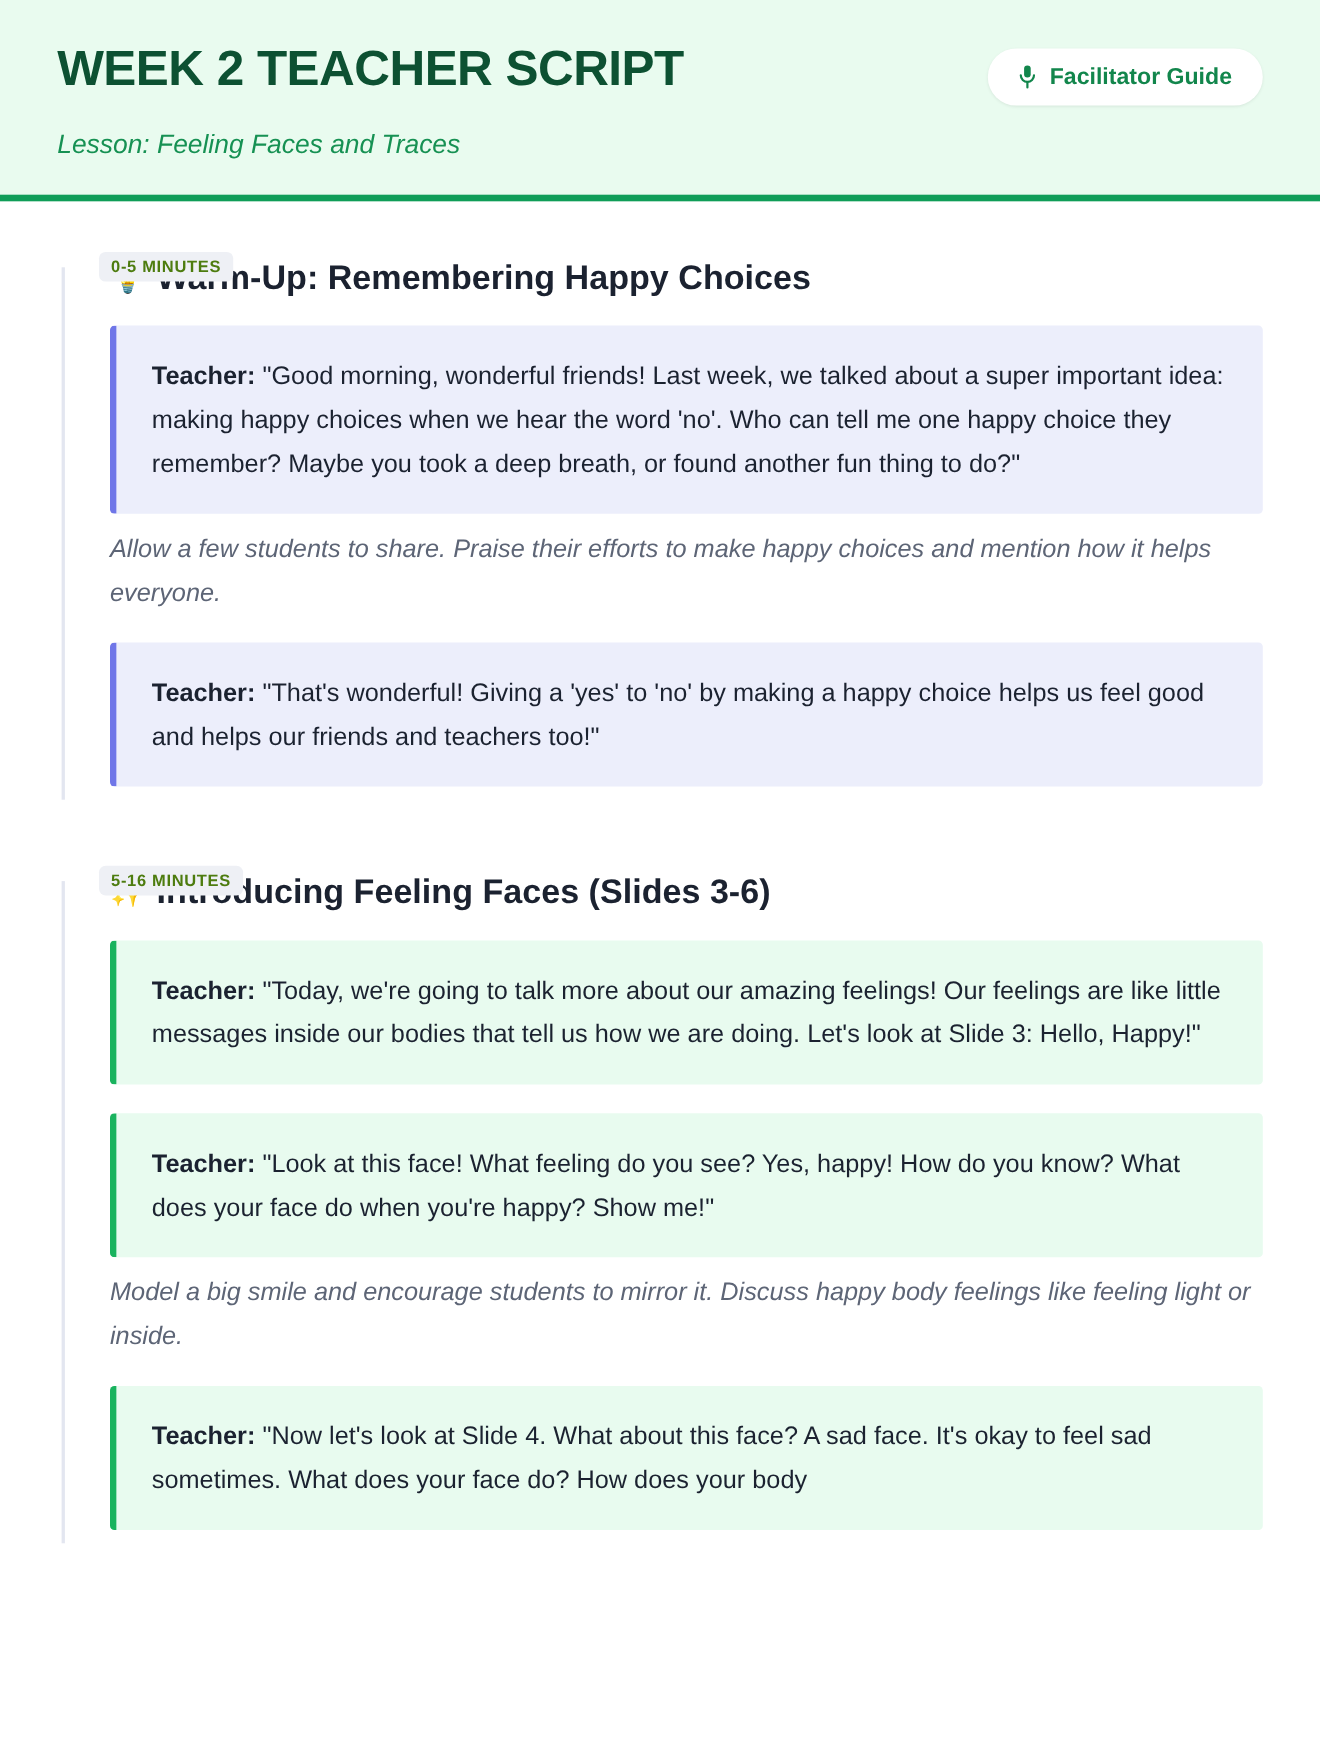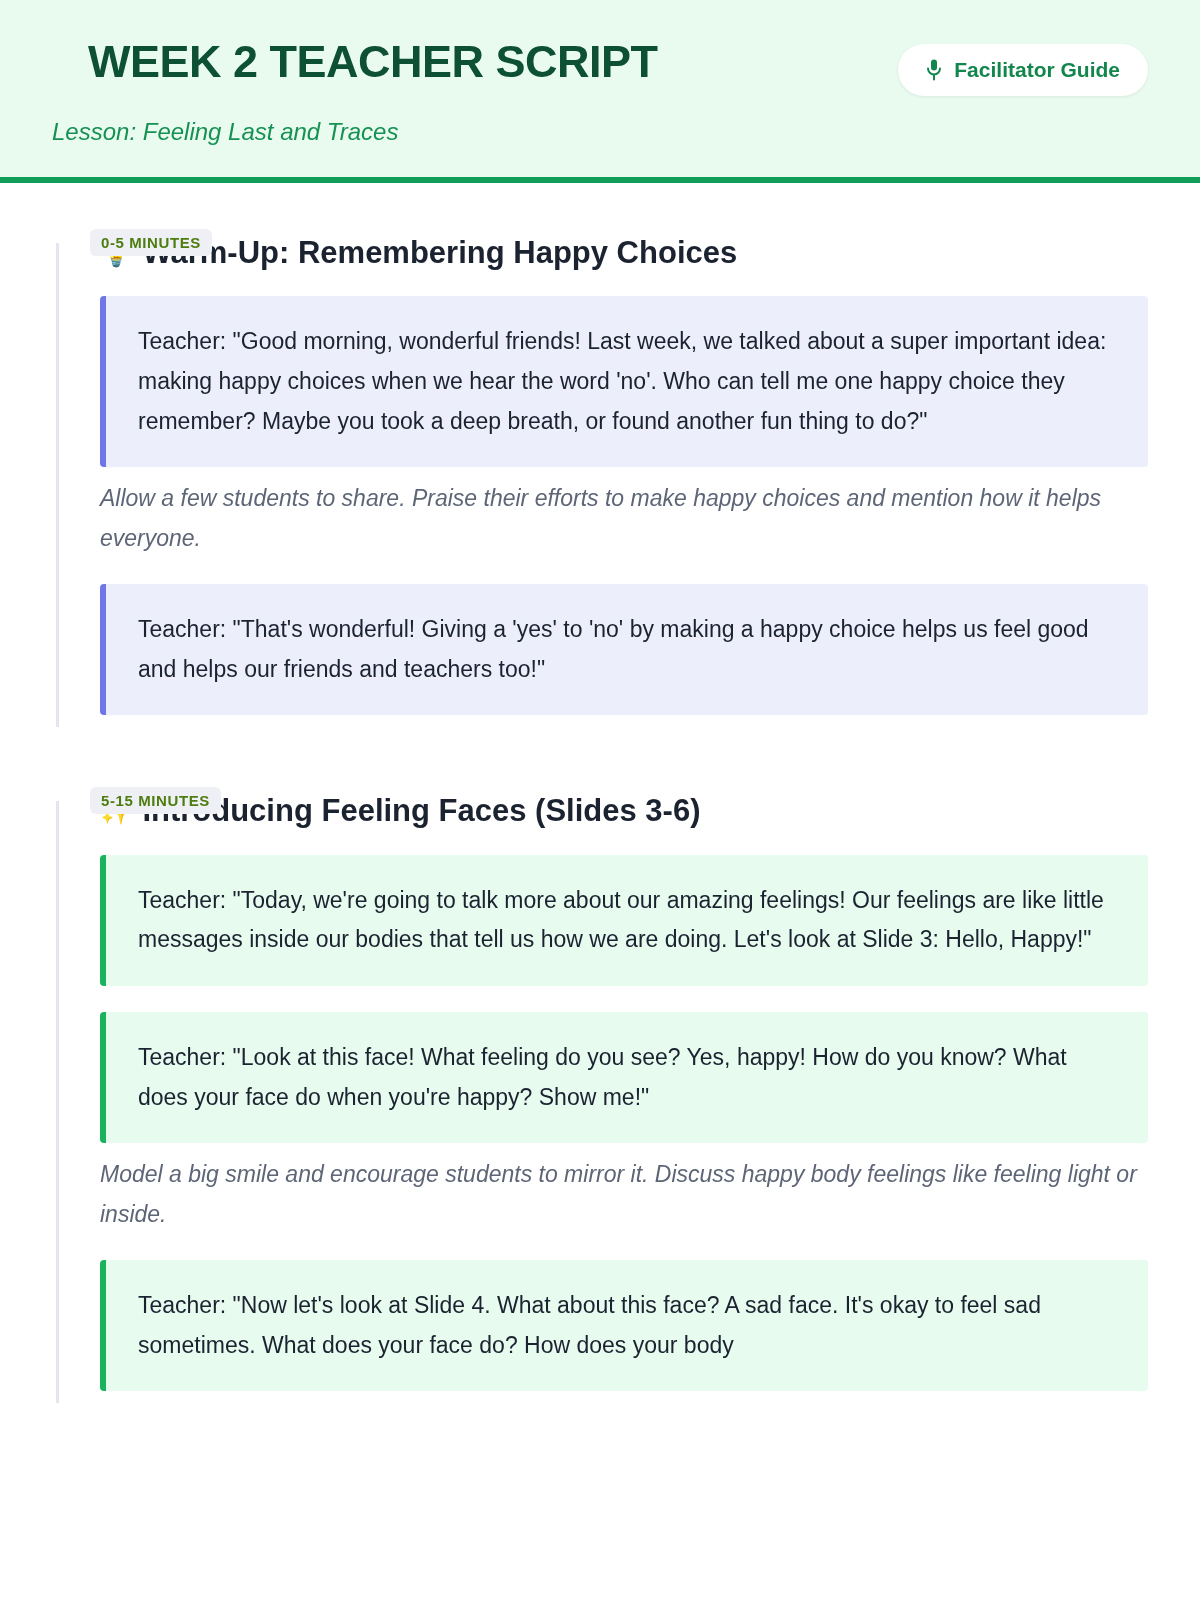--- a/index.html
+++ b/index.html
@@ -15,21 +15,20 @@
   .header {
     background: #e9fbef;
     padding: 38px 52px 30px 52px;
     border-bottom: 6px solid #0f9d58;
     position: relative;
   }
   .header-row {
     display: flex;
     align-items: flex-start;
     justify-content: space-between;
-    margin-left: 36px;
   }
   .title {
     font-size: 45px;
     font-weight: bold;
     letter-spacing: -0.5px;
     color: #0d5132;
     margin: 0;
     line-height: 1.08;
   }
   .subtitle {
@@ -114,21 +113,21 @@
     background: #eceefb;
     border-radius: 4px;
     font-size: 23px;
     line-height: 1.72;
     color: #1b2230;
   }
   .quote.green {
     border-left-color: #19b35e;
     background: #e8fbef;
   }
-  .quote .who { font-weight: normal; }
+  .quote .who { font-weight: bold; }
 
   .note {
     margin-top: 12px;
     font-size: 23px;
     font-style: italic;
     color: #5d6576;
     line-height: 1.72;
   }
 </style>
 </head>
@@ -143,21 +142,21 @@
       <span class="mic-icon">
         <svg width="16" height="24" viewBox="0 0 16 24" fill="none" xmlns="http://www.w3.org/2000/svg">
           <rect x="5" y="1.5" width="6" height="11" rx="3" fill="#12864c"></rect>
           <path d="M2 10.5a6 6 0 0 0 12 0" stroke="#12864c" stroke-width="2" fill="none" stroke-linecap="round"></path>
           <line x1="8" y1="17" x2="8" y2="21.5" stroke="#12864c" stroke-width="2" stroke-linecap="round"></line>
         </svg>
       </span>
       <span>Facilitator Guide</span>
     </div>
   </div>
-  <div class="subtitle">Lesson: Feeling Last and Traces</div>
+  <div class="subtitle">Lesson: Feeling Faces and Traces</div>
 </div>
 
 <div class="content">
 
   <div class="section">
     <div class="rail"></div>
     <div class="section-head">
       <span class="section-icon">💡</span>
       <h2 class="section-title">Warm-Up: Remembering Happy Choices</h2>
       <span class="time-chip">0-5 MINUTES</span>
@@ -172,21 +171,21 @@
     <div class="quote">
       <span class="who">Teacher:</span><span> "That's wonderful! Giving a 'yes' to 'no' by making a happy choice helps us feel good and helps our friends and teachers too!"</span>
     </div>
   </div>
 
   <div class="section" style="margin-top:78px;">
     <div class="rail"></div>
     <div class="section-head">
       <span class="section-icon">✨</span>
       <h2 class="section-title">Introducing Feeling Faces (Slides 3-6)</h2>
-      <span class="time-chip">5-15 MINUTES</span>
+      <span class="time-chip">5-16 MINUTES</span>
     </div>
 
     <div class="quote green">
       <span class="who">Teacher:</span><span> "Today, we're going to talk more about our amazing feelings! Our feelings are like little messages inside our bodies that tell us how we are doing. Let's look at Slide 3: Hello, Happy!"</span>
     </div>
 
     <div class="quote green">
       <span class="who">Teacher:</span><span> "Look at this face! What feeling do you see? Yes, happy! How do you know? What does your face do when you're happy? Show me!"</span>
     </div>
 

